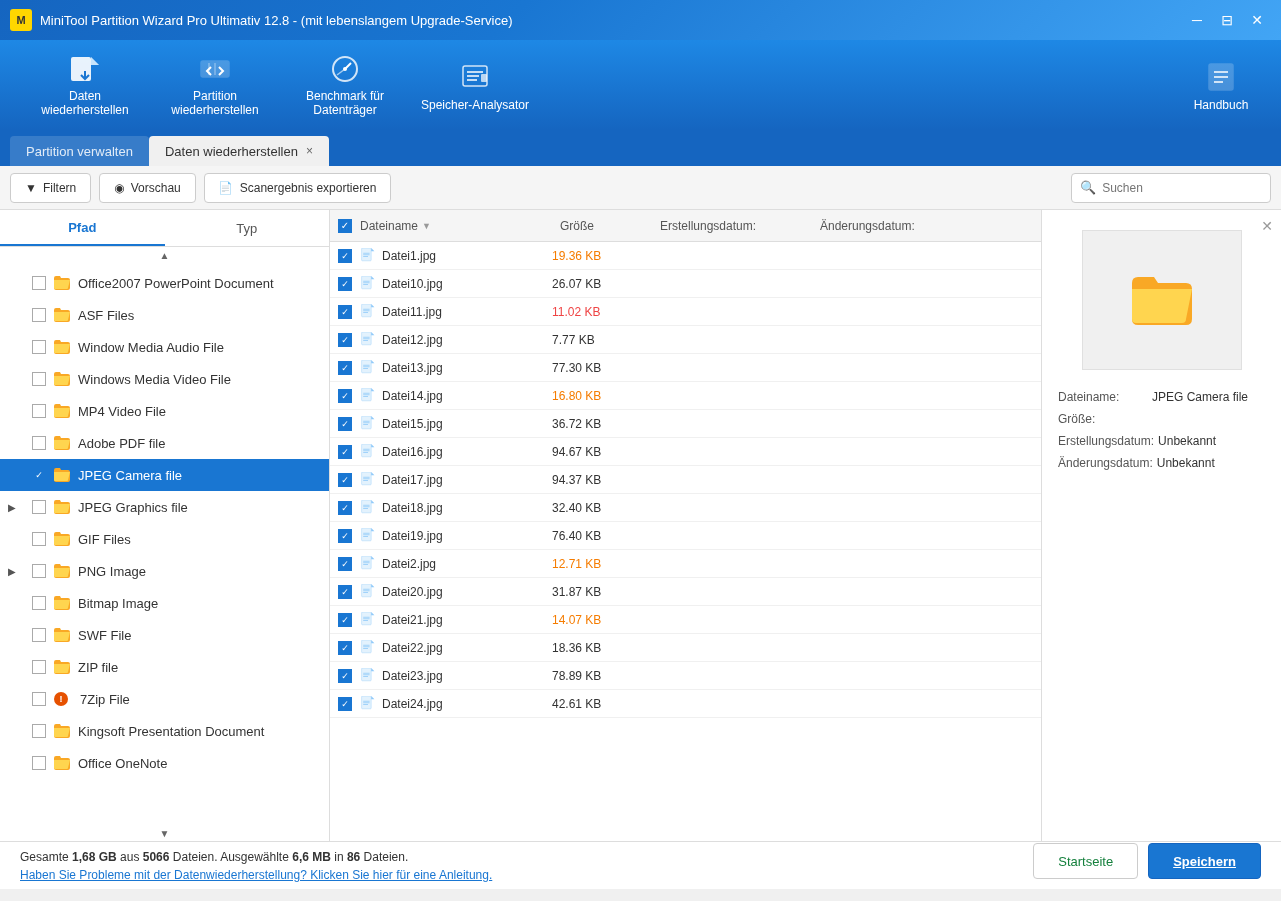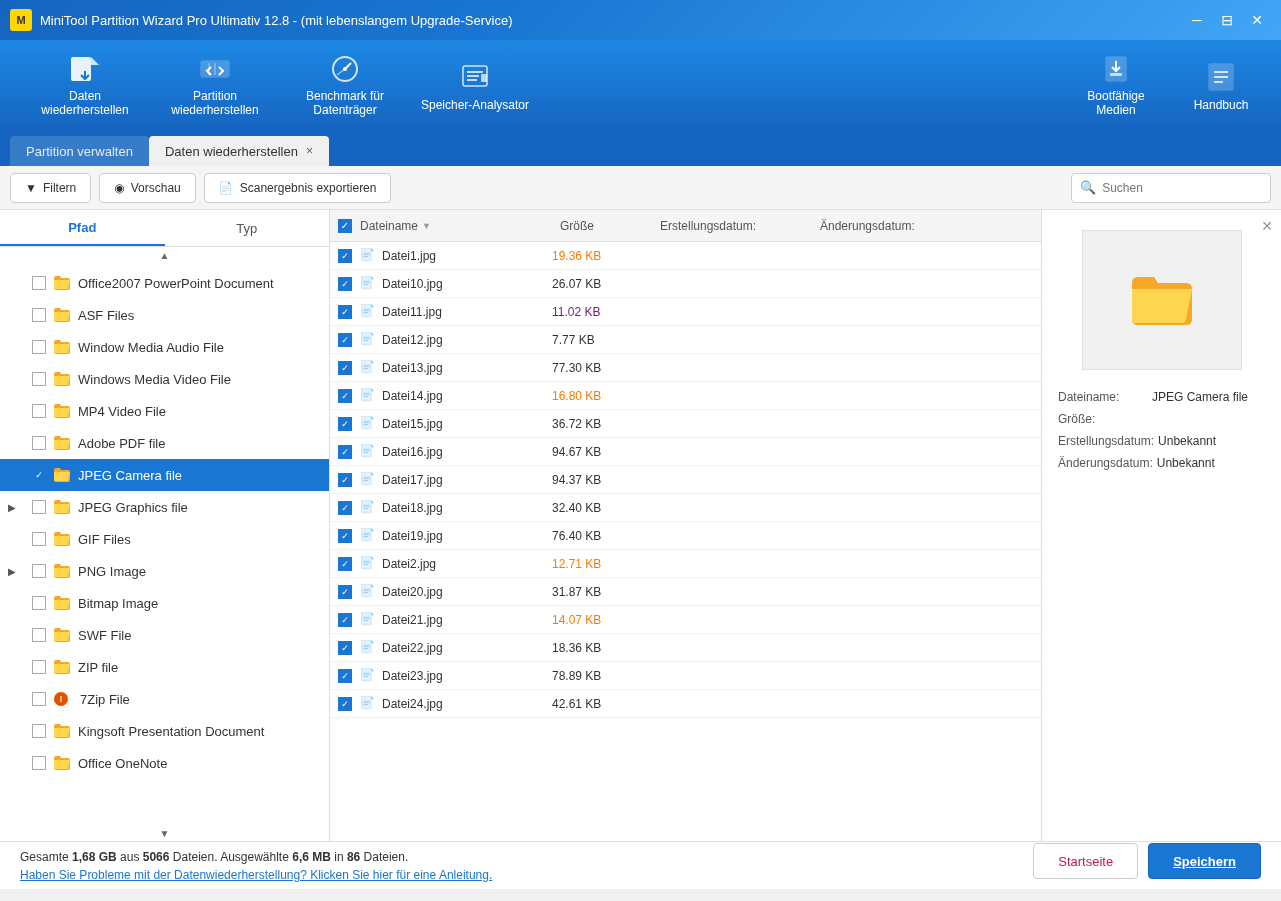--- a/index.html
+++ b/index.html
@@ -260,21 +260,21 @@
       flex-shrink: 0;
       display: flex; align-items: center; justify-content: center;
       color: white; font-size: 9px;
       margin-right: 8px;
     }
     .row-check::after { content: '✓'; }
     .file-icon-small { width: 16px; height: 16px; flex-shrink: 0; margin-right: 6px; }
     .file-name { width: 170px; font-size: 12px; color: #333; }
     .file-size { width: 100px; font-size: 12px; }
     .file-size.orange { color: #f57c00; }
-    .file-size.green { color: #701a75; }
+    .file-size.green { color: #ef4444; }
     .file-size.default { color: #333; }
     .file-created { width: 160px; font-size: 12px; color: #333; }
     .file-modified { width: 160px; font-size: 12px; color: #333; }
 
     
     .preview-panel {
       width: 240px;
       border-left: 1px solid #ddd;
       display: flex;
       flex-direction: column;
@@ -331,21 +331,21 @@
       gap: 10px;
     }
     .status-btn {
       height: 36px;
       padding: 0 24px;
       border-radius: 4px;
       cursor: pointer;
       font-size: 13px;
       border: 1px solid #ccc;
     }
-    .btn-secondary { background: white; color: #be185d; }
+    .btn-secondary { background: white; color: #15803d; }
     .btn-primary { background: #1976d2; color: white; border-color: #1565c0; font-weight: 600; text-decoration: underline; }
 
     
     .svg-folder { width: 16px; height: 14px; }
 
     
     .table-body::-webkit-scrollbar { width: 8px; }
     .table-body::-webkit-scrollbar-track { background: #f5f5f5; }
     .table-body::-webkit-scrollbar-thumb { background: #bbb; border-radius: 4px; }
     .file-tree::-webkit-scrollbar { width: 6px; }
@@ -417,30 +417,20 @@
       <svg viewBox="0 0 32 32" fill="none">
         <rect x="4" y="6" width="24" height="20" rx="2" fill="none" stroke="white" stroke-width="1.5" opacity="0.8"></rect>
         <path d="M8 12 L24 12 M8 16 L20 16 M8 20 L18 20" stroke="white" stroke-width="1.5"></path>
         <rect x="22" y="14" width="6" height="8" fill="white" opacity="0.7" rx="1"></rect>
       </svg>
     </div>
     <span class="toolbar-label">Speicher-Analysator</span>
   </div>
   <div class="toolbar-spacer"></div>
   <div class="toolbar-right">
-    <div class="toolbar-item" style="width:110px">
-      <div class="toolbar-icon">
-        <svg viewBox="0 0 32 32" fill="none">
-          <rect x="6" y="4" width="20" height="24" rx="2" fill="white" opacity="0.2" stroke="white" stroke-width="1.5"></rect>
-          <rect x="10" y="20" width="12" height="3" fill="white" opacity="0.7" rx="1"></rect>
-          <path d="M16 8 L16 18 M12 14 L16 18 L20 14" stroke="white" stroke-width="2" fill="none"></path>
-        </svg>
-      </div>
-      <span class="toolbar-label">Bootfähige Medien</span>
-    </div>
     <div class="toolbar-item" style="width:80px">
       <div class="toolbar-icon">
         <svg viewBox="0 0 32 32" fill="none">
           <rect x="4" y="4" width="24" height="26" rx="2" fill="white" opacity="0.2" stroke="white" stroke-width="1.5"></rect>
           <path d="M9 12 L23 12 M9 17 L23 17 M9 22 L18 22" stroke="white" stroke-width="1.5"></path>
         </svg>
       </div>
       <span class="toolbar-label">Handbuch</span>
     </div>
   </div>

